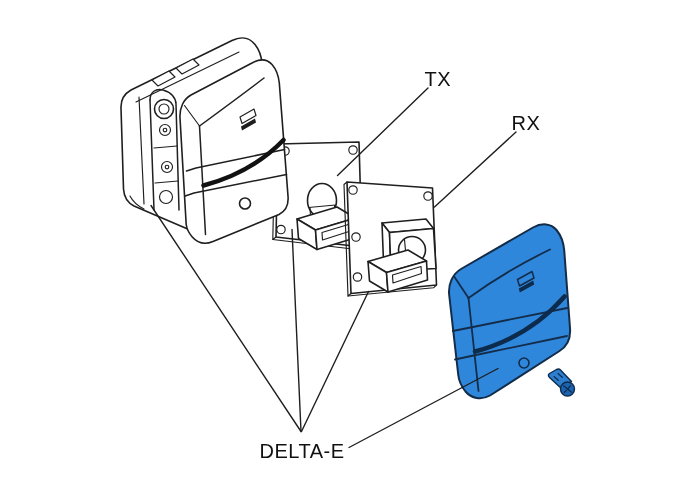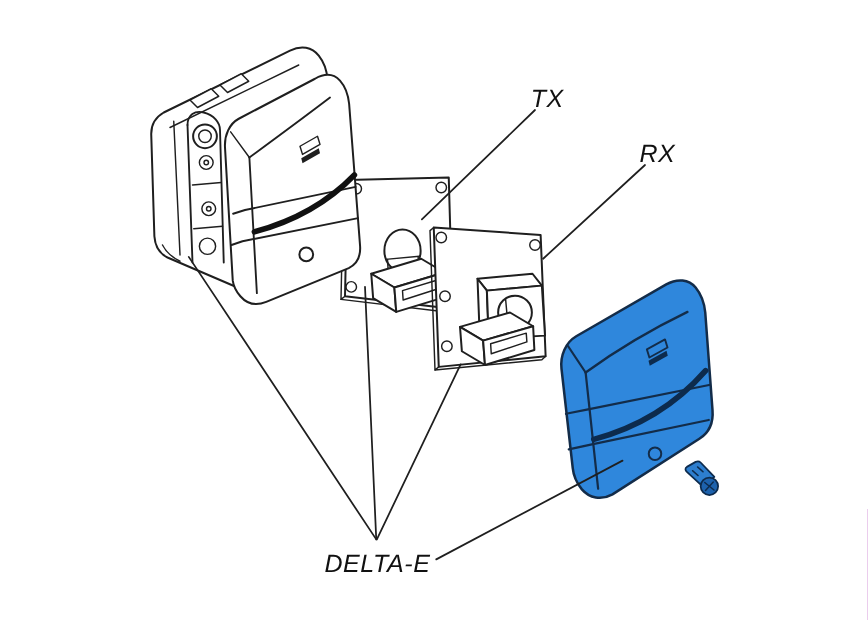--- a/index.html
+++ b/index.html
@@ -1,17 +1,17 @@
 <!DOCTYPE html>
 <html><head>
 <meta charset="utf-8">
 <style>
   html,body{margin:0;padding:0;background:#ffffff;}
   .stage{position:relative;width:694px;height:496px;background:#a21caf;overflow:hidden;
-         font-family:"Liberation Sans",sans-serif;font-style:italic;}
+         font-family:"Liberation Sans",sans-serif;}
   svg{display:block;}
   .fw{fill:#ffffff;stroke:#1f1f1f;stroke-width:1.6;stroke-linejoin:round;stroke-linecap:round;}
   .ln{fill:none;stroke:#1f1f1f;stroke-width:1.5;stroke-linejoin:round;stroke-linecap:round;}
   .thin{stroke-width:1.15;}
   .lead{fill:none;stroke:#1f1f1f;stroke-width:1.4;stroke-linecap:round;}
   .bln{fill:none;stroke:#132c49;stroke-width:1.8;stroke-linejoin:round;stroke-linecap:round;}
   .swoosh{fill:none;stroke:#111111;stroke-width:4.5;stroke-linecap:round;}
   .bswoosh{fill:none;stroke:#0d2b4d;stroke-width:4.5;stroke-linecap:round;}
   text.part-label{font-family:"Liberation Sans",sans-serif;font-size:20px;fill:#111111;letter-spacing:.5px;}
 </style>

